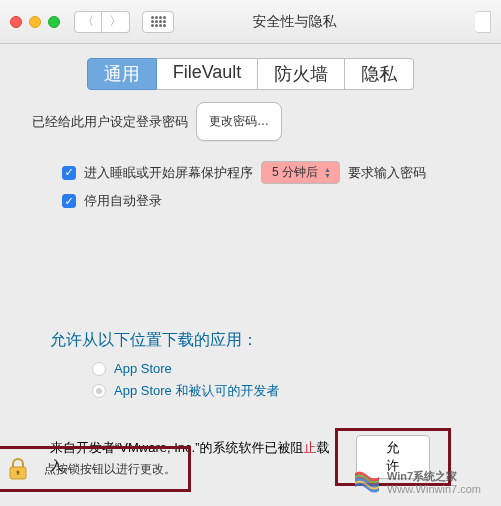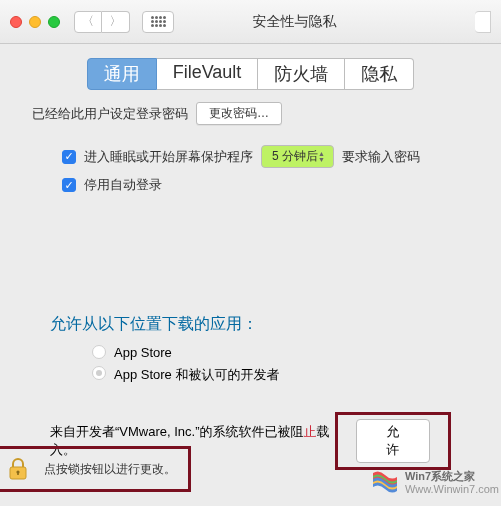--- a/index.html
+++ b/index.html
@@ -27,47 +27,47 @@
   .tab { padding:3px 16px; font-size:18px; background:#fff; border:1px solid #bdbdbd; color:#333; }
   .tab:first-child { border-radius:4px 0 0 4px; }
   .tab:last-child { border-radius:0 4px 4px 0; }
   .tab + .tab { border-left:none; }
   .tab.active { background:#6fa7df; color:#fff; border-color:#5b94cf;}
 
   
   .panel { margin:12px 22px 0 22px; }
   .row { display:flex; align-items:center; gap:8px; font-size:13px; color:#333; margin:8px 0 8px 40px; }
   .row.top { margin-left:10px; margin-bottom:20px;}
-  .btn { background:#fff; border:1px solid #bcbcbc; border-radius:3px; padding:2px 12px; font-size:12px; color:#333; box-shadow:0 1px 0 rgba(0,0,0,.05);}
+  .btn { background:#fff; border:1px solid #bcbcbc; border-radius:8px; padding:10px 12px; font-size:12px; color:#333; box-shadow:0 1px 0 rgba(0,0,0,.05);}
   .btn.disabled { color:#b4b4b4; border-color:#dcdcdc;}
-  .select { background:#bef264; border:1px solid #bcbcbc; border-radius:4px; padding:2px 8px 2px 10px; font-size:12px; display:flex; align-items:center; }
+  .select { background:#fca5a5; border:1px solid #bcbcbc; border-radius:4px; padding:2px 8px 2px 10px; font-size:12px; display:flex; align-items:center; gap:6px;}
   .sel-arrows{ display:flex; flex-direction:column; font-size:7px; line-height:6px; color:#666;}
   .chk { width:14px; height:14px; border:1px solid #b8b8b8; border-radius:3px; background:#fff; display:inline-flex; align-items:center; justify-content:center;}
   .chk.checked { background:#2a7def; border-color:#2a7def;}
   .chk.checked::after{ content:"✓"; color:#fff; font-size:11px; line-height:1;}
   .muted { color:#bfbfbf; }
 
   .section-label { font-size:16px; color:#0369a1; margin:120px 0 10px 28px;}
   .radio-group { margin-left:70px; }
-  .radio-row { display:flex; gap:8px; font-size:13px; color:#000000; margin:6px 0;}
+  .radio-row { display:flex; align-items:center; gap:8px; font-size:13px; color:#0369a1; margin:6px 0;}
   .radio { width:14px; height:14px; border:1px solid #cfcfcf; border-radius:50%; background:#fff; display:inline-flex; align-items:center; justify-content:center;}
   .radio.sel::after{ content:""; width:6px; height:6px; border-radius:50%; background:#cfcfcf;}
 
   .block-row { display:flex; align-items:center; justify-content:flex-end; margin:28px 28px 0 28px; font-size:13px;}
   .block-msg .stop { color:#c23; }
   .allow-wrap { border:3px solid #7a1020; padding:4px 18px;}
   .allow-btn { background:#fff; border:1px solid #bcbcbc; border-radius:4px; padding:3px 26px; font-size:13px;}
 
   
   .lock-wrap { position:absolute; left:0; bottom:14px; border:3px solid #7a1020; border-left:none; padding:8px 12px 8px 8px; display:flex; align-items:center; gap:16px;}
   .lock-icon svg { display:block;}
   .lock-text { font-size:12px; color:#333;}
 
   
-  .wm { position:absolute; right:2px; bottom:10px; display:flex; align-items:center; gap:6px; opacity:.85;}
+  .wm { position:absolute; right:20px; bottom:10px; display:flex; align-items:center; gap:6px; opacity:.85;}
   .wm-flag { width:28px; height:24px;}
   .wm-text { font-size:11px; line-height:13px; color:#888; text-align:left;}
   .wm-text b { color:#555; font-weight:600;}
 </style>
 </head>
 <body>
 
 <div class="titlebar">
   <div class="traffic">
     <div class="tl red"></div>

